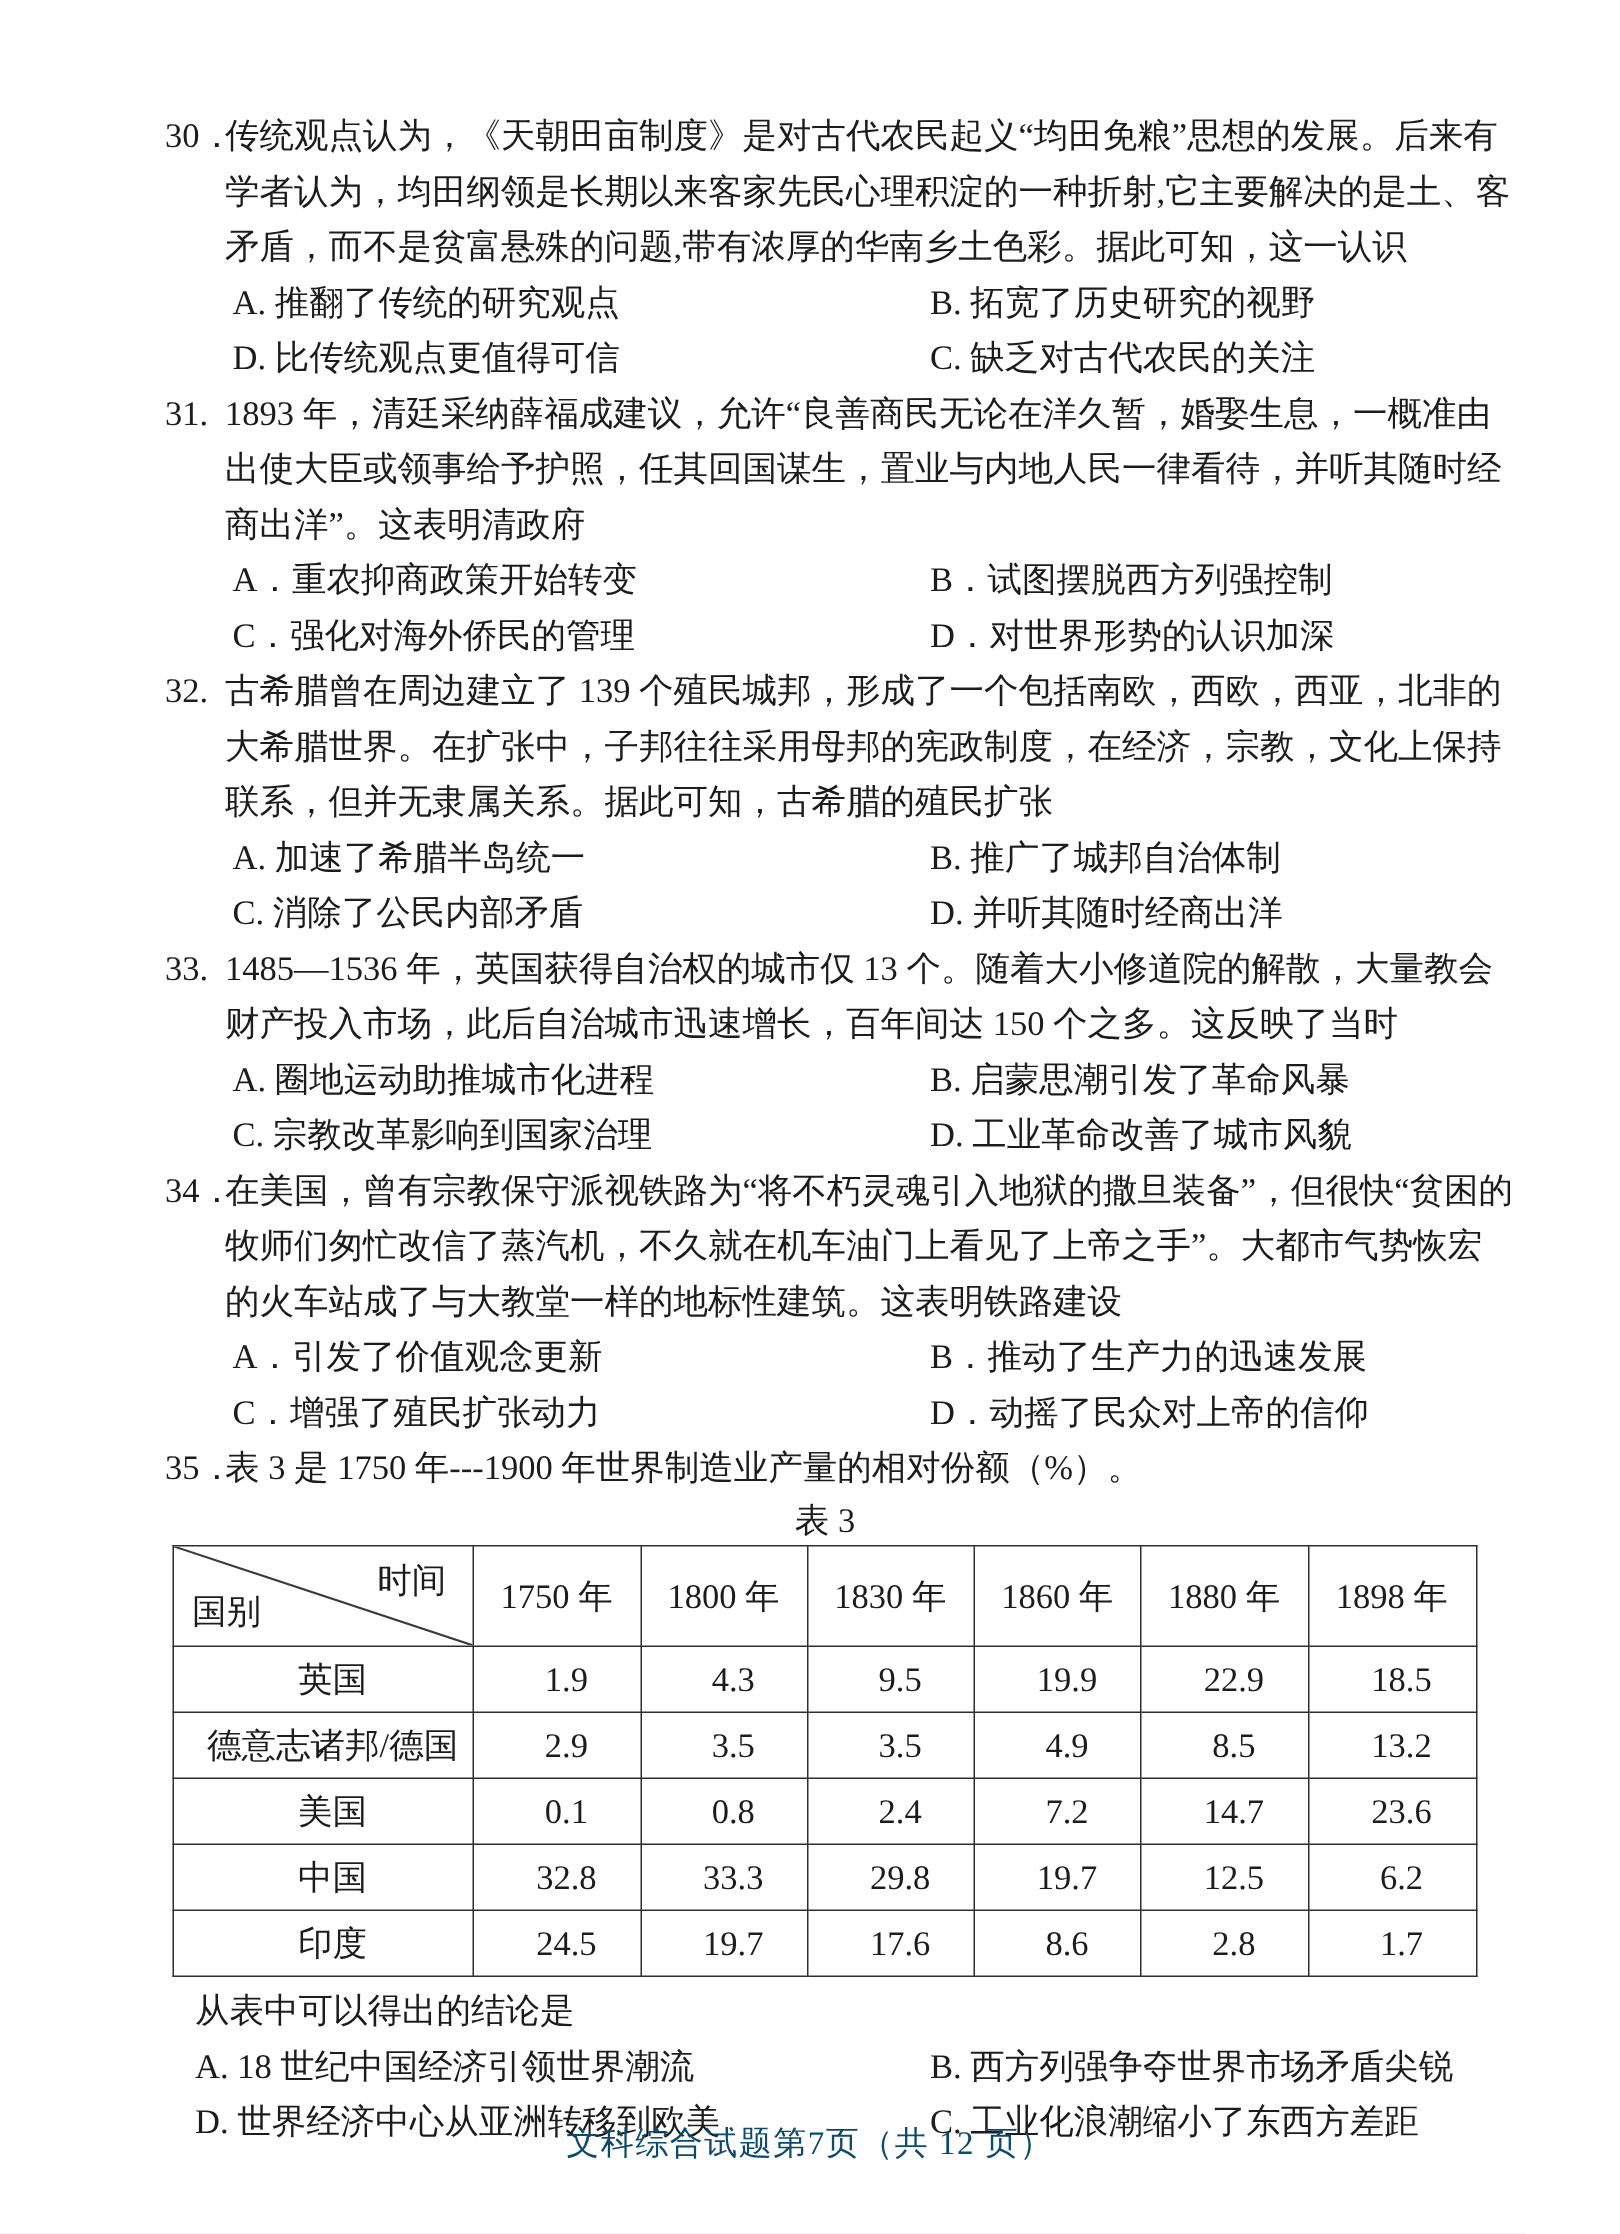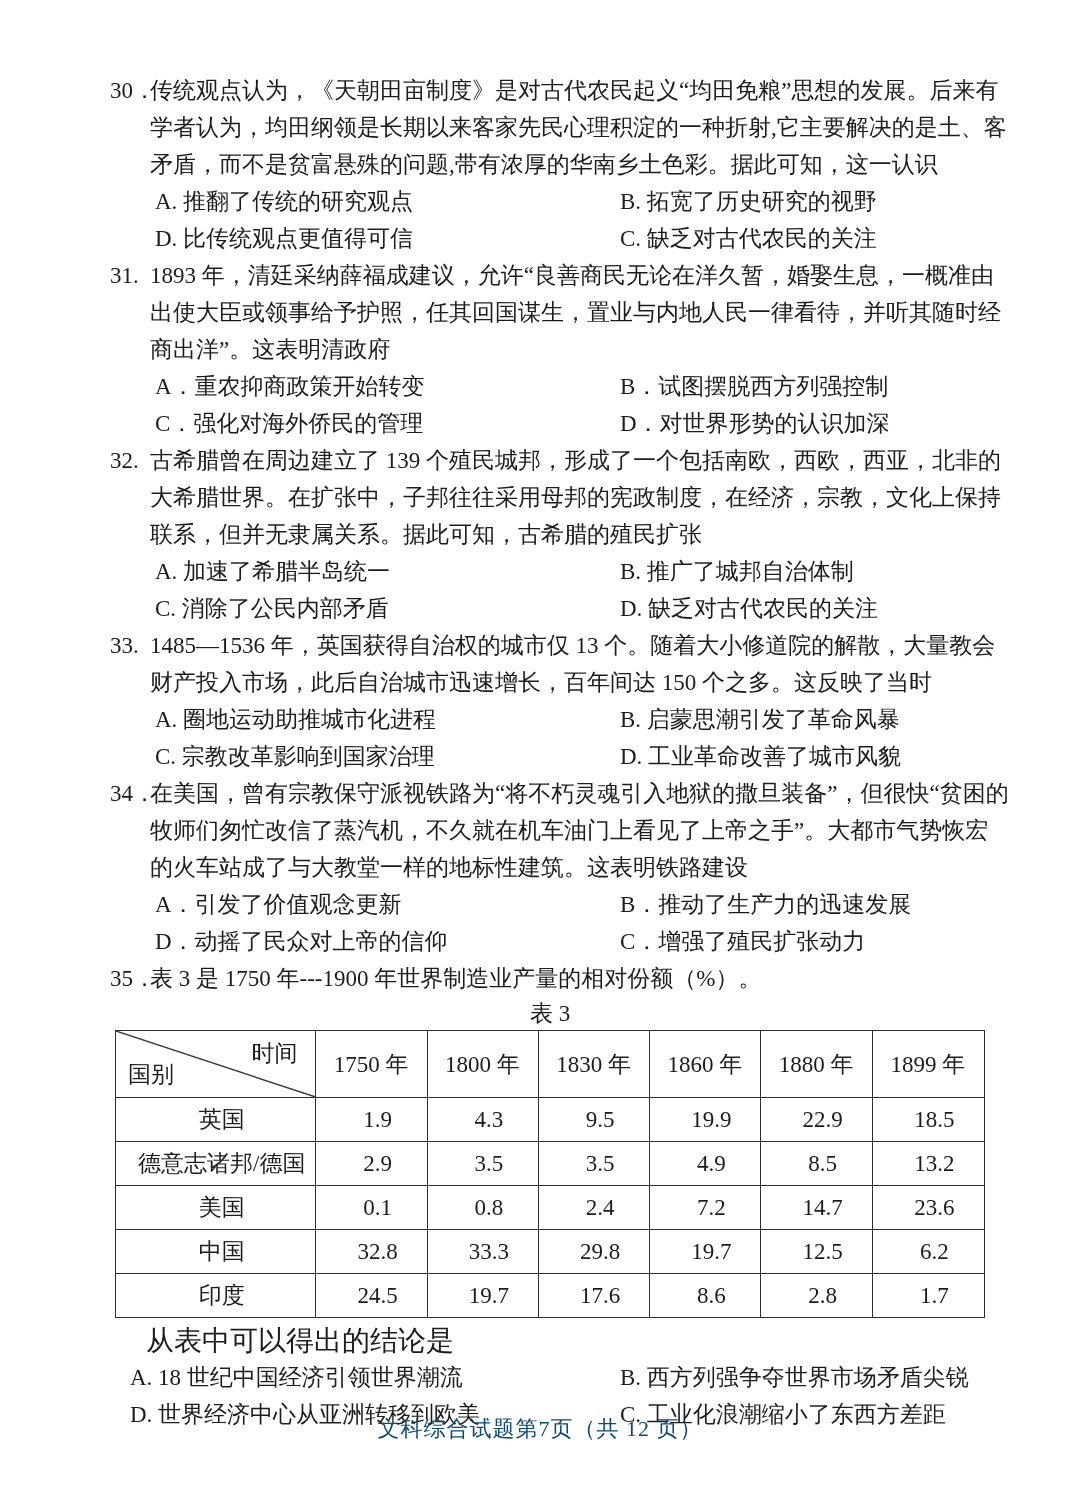--- a/index.html
+++ b/index.html
@@ -35,21 +35,21 @@
   }
   table.exam td { border:1.6px solid #2e2e2e; font-size:23px; overflow:hidden; }
   tr.head td { height:64px; }
   tr.datarow td { height:41px; padding-left:13px; text-align:center; }
   td.year-head { text-align:center; padding-left:0; }
   td.corner { position:relative; padding:0; }
   td.corner svg.diag { position:absolute; left:0; top:0; width:100%; height:100%; display:block; }
   .corner-top { position:absolute; top:4px; right:18px; }
   .corner-bottom { position:absolute; bottom:4px; left:12px; }
 
-  .conclusion { margin-left:36px; font-size:28px; line-height:37px; margin-top:4px; }
+  .conclusion { margin-left:20px; font-size:23px; line-height:37px; margin-top:4px; }
 
   .footer {
     position:absolute; left:0; right:0; top:1414px;
     text-align:center;
     font-size:22px; color:#0c4a6e;
     letter-spacing:1px;
   }
 </style>
 </head>
 <body>
@@ -76,41 +76,41 @@
         <div>D．对世界形势的认识加深</div>
       </div>
     </div>
 
     <div class="question">
       <div class="stem"><span class="qnum">32.</span><span>古希腊曾在周边建立了 139 个殖民城邦，形成了一个包括南欧，西欧，西亚，北非的大希腊世界。在扩张中，子邦往往采用母邦的宪政制度，在经济，宗教，文化上保持联系，但并无隶属关系。据此可知，古希腊的殖民扩张</span></div>
       <div class="options">
         <div>A. 加速了希腊半岛统一</div>
         <div>B. 推广了城邦自治体制</div>
         <div>C. 消除了公民内部矛盾</div>
-        <div>D. 缺乏对古代农民的关注</div>
+        <div>D. 并听其随时经商出洋</div>
       </div>
     </div>
 
     <div class="question">
       <div class="stem"><span class="qnum">33.</span><span>1485—1536 年，英国获得自治权的城市仅 13 个。随着大小修道院的解散，大量教会财产投入市场，此后自治城市迅速增长，百年间达 150 个之多。这反映了当时</span></div>
       <div class="options">
         <div>A. 圈地运动助推城市化进程</div>
         <div>B. 启蒙思潮引发了革命风暴</div>
         <div>C. 宗教改革影响到国家治理</div>
         <div>D. 工业革命改善了城市风貌</div>
       </div>
     </div>
 
     <div class="question">
       <div class="stem"><span class="qnum">34．</span><span>在美国，曾有宗教保守派视铁路为“将不朽灵魂引入地狱的撒旦装备”，但很快“贫困的牧师们匆忙改信了蒸汽机，不久就在机车油门上看见了上帝之手”。大都市气势恢宏的火车站成了与大教堂一样的地标性建筑。这表明铁路建设</span></div>
       <div class="options">
         <div>A．引发了价值观念更新</div>
         <div>B．推动了生产力的迅速发展</div>
+        <div>C．增强了殖民扩张动力</div>
         <div>D．动摇了民众对上帝的信仰</div>
-        <div>C．增强了殖民扩张动力</div>
       </div>
     </div>
 
     <div class="question q35">
       <div class="stem"><span class="qnum">35．</span><span>表 3 是 1750 年---1900 年世界制造业产量的相对份额（%）。</span></div>
 
       <div class="table-title">表 3</div>
 
       <table class="exam">
         <colgroup>
@@ -129,21 +129,21 @@
                   <line x1="0" y1="0" x2="100" y2="100" stroke="#3a3a3a" stroke-width="1.4" vector-effect="non-scaling-stroke"></line>
                 </svg>
               <span class="corner-top">时间</span>
               <span class="corner-bottom">国别</span>
             </td>
             <td class="year-head">1750 年</td>
             <td class="year-head">1800 年</td>
             <td class="year-head">1830 年</td>
             <td class="year-head">1860 年</td>
             <td class="year-head">1880 年</td>
-            <td class="year-head">1899 年</td>
+            <td class="year-head">1898 年</td>
           </tr>
           <tr class="datarow">
             <td>英国</td>
             <td>1.9</td>
             <td>4.3</td>
             <td>9.5</td>
             <td>19.9</td>
             <td>22.9</td>
             <td>18.5</td>
           </tr>

